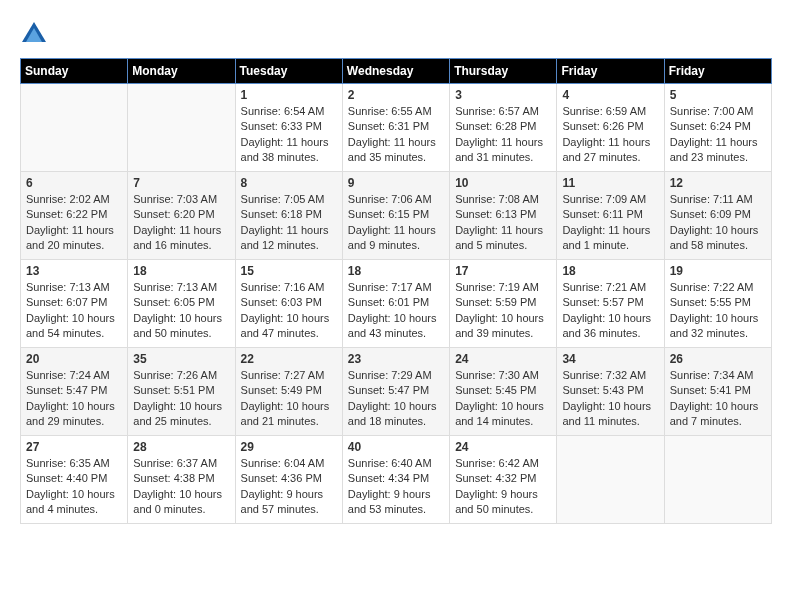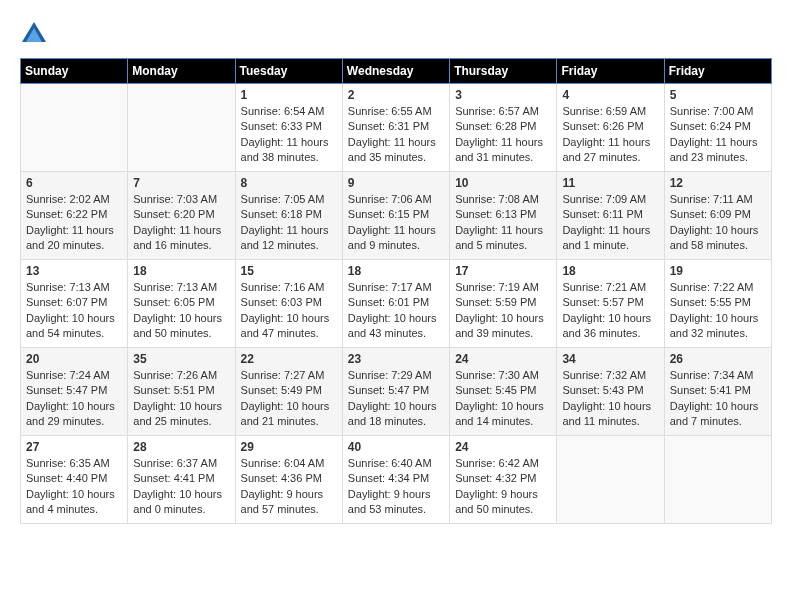--- a/index.html
+++ b/index.html
@@ -326,21 +326,21 @@
         <td>
           <span class="day-number">27</span>
           <div class="day-info">Sunrise: 6:35 AM
 Sunset: 4:40 PM
 Daylight: 10 hours
 and 4 minutes.</div>
         </td>
         <td>
           <span class="day-number">28</span>
           <div class="day-info">Sunrise: 6:37 AM
-Sunset: 4:41 PM
+Sunset: 4:38 PM
 Daylight: 10 hours
 and 0 minutes.</div>
         </td>
         <td>
           <span class="day-number">29</span>
           <div class="day-info">Sunrise: 6:04 AM
 Sunset: 4:36 PM
 Daylight: 9 hours
 and 57 minutes.</div>
         </td>

